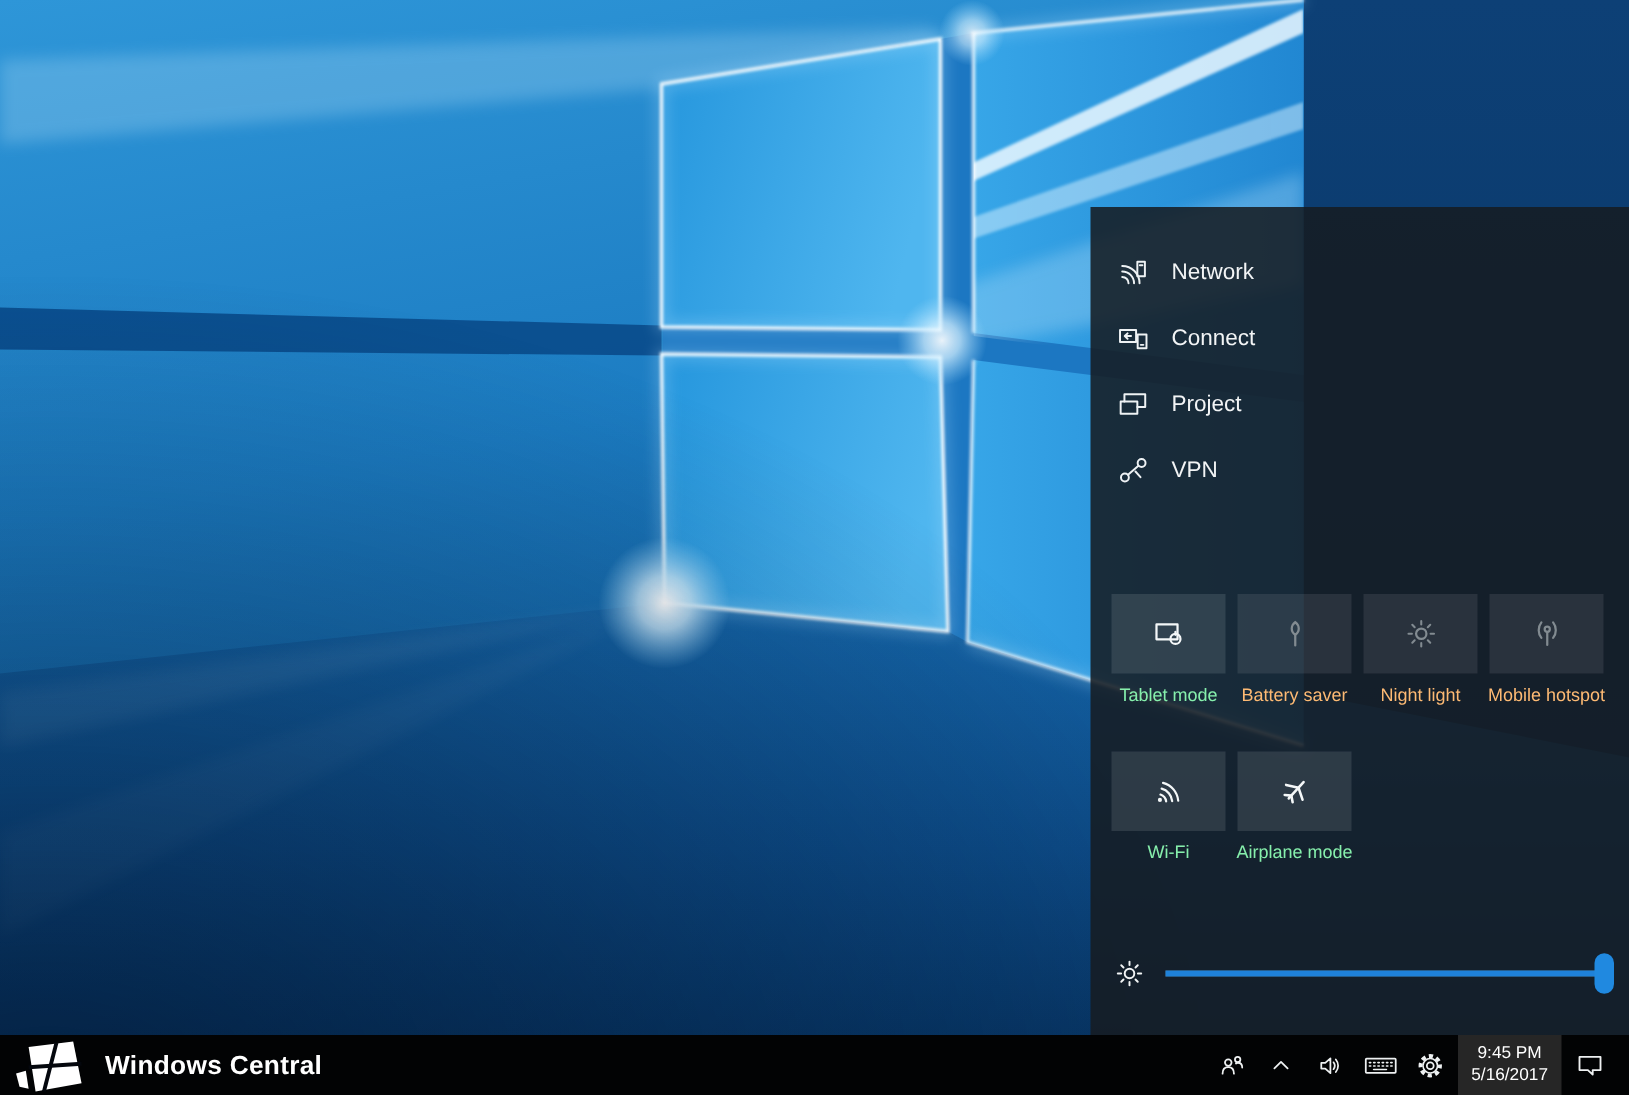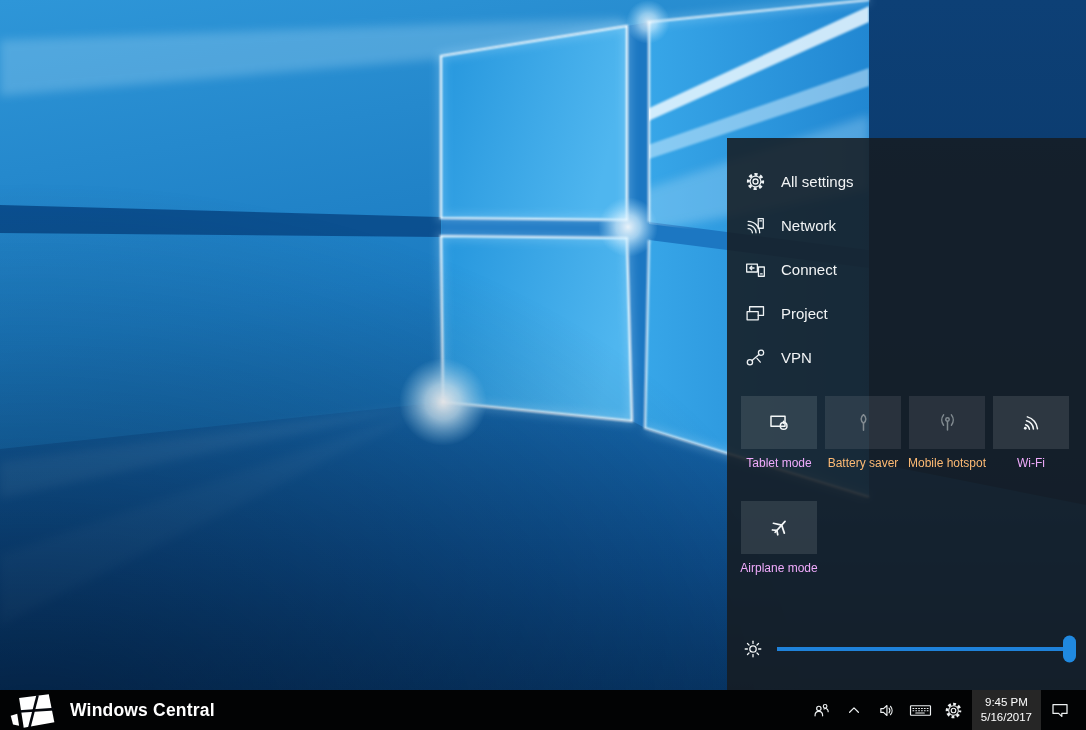--- a/index.html
+++ b/index.html
@@ -25,21 +25,21 @@
          grid-template-columns:repeat(4,76px);column-gap:8px;row-gap:31px;}
   .cell{display:flex;flex-direction:column;align-items:center;}
   .tile{width:76px;height:53px;border:none;padding:0;margin:0;cursor:pointer;
         background:rgba(255,255,255,0.11);color:#f4f7f8;
         display:flex;align-items:center;justify-content:center;}
   .tile svg{width:23px;height:23px;stroke:currentColor;fill:none;
             stroke-width:1.3;stroke-linecap:round;stroke-linejoin:round;}
   .cell.on .tile{background:#0f7ad4;}
   .cell.disabled .tile{background:rgba(255,255,255,0.09);color:#828b91;cursor:default;}
   .tile-label{margin-top:7px;width:84px;font-size:12px;line-height:14px;
-              text-align:center;color:#f0abfc;}
+              text-align:center;color:#86efac;}
   .cell.disabled .tile-label{color:#fdba74;}
 
   .brightness{position:absolute;left:16px;right:16px;top:495px;height:32px;
               display:flex;align-items:center;gap:14px;color:#f2f4f5;}
   .br-icon{width:20px;height:20px;flex:0 0 auto;}
   .br-icon svg{width:100%;height:100%;stroke:currentColor;fill:none;
                stroke-width:1.3;stroke-linecap:round;}
   .slider{position:relative;flex:1;height:32px;display:flex;align-items:center;cursor:pointer;}
   .slider-track{position:relative;height:4px;width:100%;background:#4a545b;}
   .slider-fill{position:absolute;left:0;top:0;height:4px;background:#1f82da;}
@@ -159,30 +159,20 @@
       <rect width="1086" height="730" fill="url(#darkBL)"></rect>
     </svg>
   </div>
 
   <div class="panel">
 
     <div class="menu">
       <div class="menu-item">
         <span class="mi-icon">
           <svg viewBox="0 0 20 20">
-            <circle cx="10" cy="10" r="6.8" stroke-width="2.8" stroke-dasharray="2.95 2.39" stroke-dashoffset="1.2" stroke-linecap="butt"></circle>
-            <circle cx="10" cy="10" r="5.1" stroke-width="1.1"></circle>
-            <circle cx="10" cy="10" r="2.4" stroke-width="1.25"></circle>
-          </svg>
-        </span>
-        <span>All settings</span>
-      </div>
-      <div class="menu-item">
-        <span class="mi-icon">
-          <svg viewBox="0 0 20 20">
             <path d="M3,13 A4,4 0 0 1 7,17"></path>
             <path d="M3,9.5 A7.5,7.5 0 0 1 10.5,17"></path>
             <path d="M3,6 A11,11 0 0 1 14,17"></path>
             <rect x="12.6" y="3.4" width="4.8" height="9.2"></rect>
             <line x1="14.2" y1="5.6" x2="15.8" y2="5.6"></line>
           </svg>
         </span>
         <span>Network</span>
       </div>
       <div class="menu-item">
@@ -236,20 +226,38 @@
       <div class="cell disabled">
         <button class="tile">
           <svg viewBox="0 0 20 20">
             <path d="M10,10.6 C7.2,8.8 7.4,5.2 10,3.2 C12.6,5.2 12.8,8.8 10,10.6 Z"></path>
             <line x1="10" y1="10.6" x2="10" y2="16.8"></line>
           </svg>
         </button>
         <div class="tile-label">Battery saver</div>
       </div>
 
+      <div class="cell disabled">
+        <button class="tile">
+          <svg viewBox="0 0 20 20">
+            <circle cx="10" cy="10" r="3"></circle>
+            <g stroke-width="1.2">
+              <line x1="10" y1="2.6" x2="10" y2="4.6"></line>
+                <line x1="10" y1="15.4" x2="10" y2="17.4"></line>
+              <line x1="2.6" y1="10" x2="4.6" y2="10"></line>
+                <line x1="15.4" y1="10" x2="17.4" y2="10"></line>
+              <line x1="4.8" y1="4.8" x2="6.2" y2="6.2"></line>
+                <line x1="13.8" y1="13.8" x2="15.2" y2="15.2"></line>
+              <line x1="4.8" y1="15.2" x2="6.2" y2="13.8"></line>
+                <line x1="13.8" y1="6.2" x2="15.2" y2="4.8"></line>
+            </g>
+          </svg>
+        </button>
+        <div class="tile-label">Night light</div>
+      </div>
 
       <div class="cell disabled">
         <button class="tile">
           <svg viewBox="0 0 20 20">
             <circle cx="10" cy="7.4" r="1.5"></circle>
             <line x1="10" y1="9.2" x2="10" y2="16.5"></line>
             <path d="M6.6,3.4 A7.3,7.3 0 0 0 6.6,12.4"></path>
             <path d="M13.4,3.4 A7.3,7.3 0 0 1 13.4,12.4"></path>
           </svg>
         </button>

